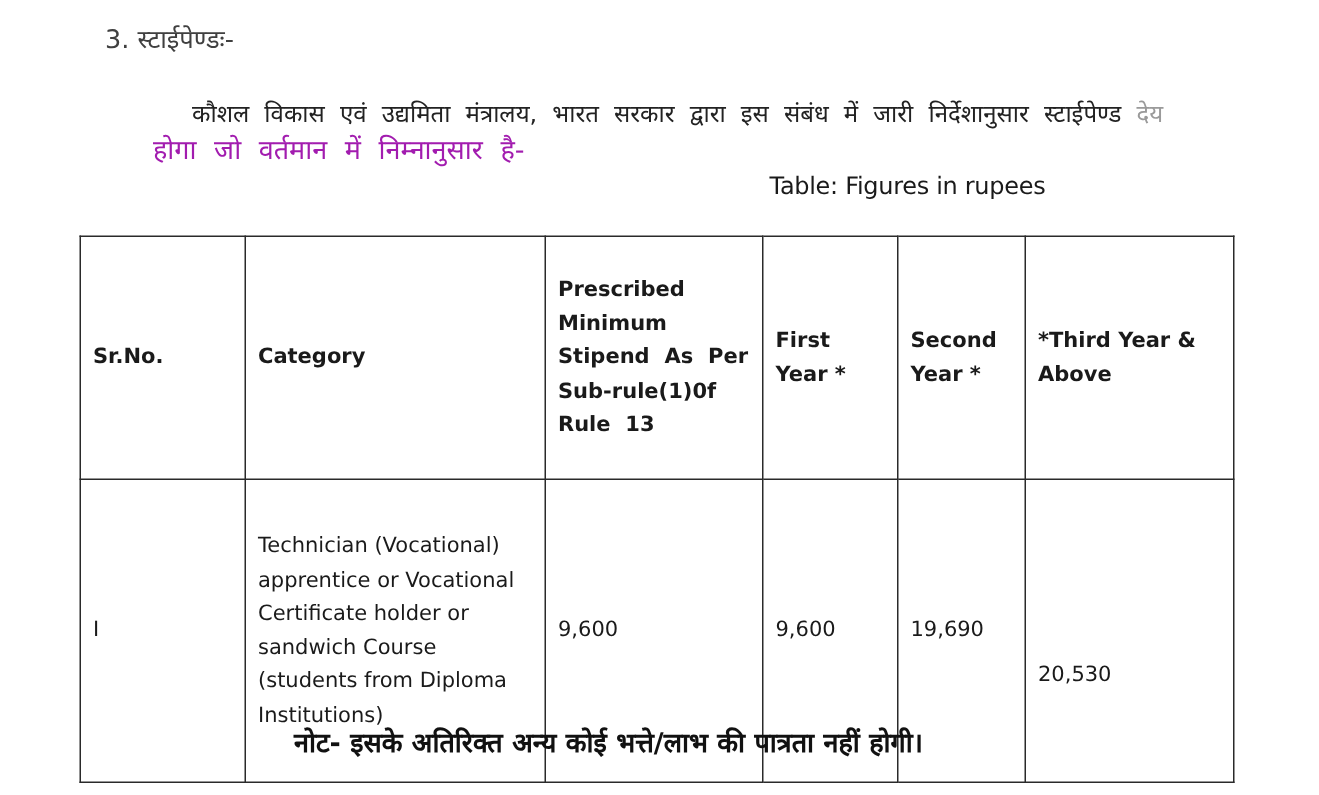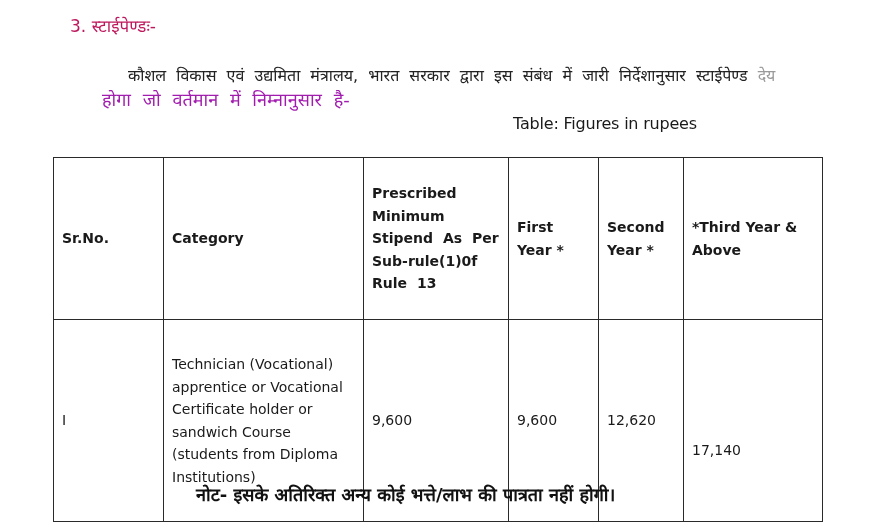--- a/index.html
+++ b/index.html
@@ -3,21 +3,21 @@
   <meta charset="utf-8">
   <style>
     html, body { margin: 0; padding: 0; }
     body {
       width: 879px; height: 530px; background: #ffffff; position: relative;
       overflow: hidden; color: #1a1a1a;
       font-family: "DejaVu Sans", "Liberation Sans", sans-serif;
     }
     .abs { position: absolute; }
     .heading {
-      left: 70px; top: 14px; font-size: 17px; color: #be185d;
+      left: 70px; top: 14px; font-size: 17px; color: #404040;
       font-family: "DejaVu Sans", sans-serif; white-space: nowrap;
     }
     .para1 {
       left: 128px; top: 64px; font-size: 16px; white-space: nowrap;
       word-spacing: 5px; color: #222;
     }
     .para1 .faded { color: #9a9a9a; }
     .para2 {
       left: 70px; top: 87px; font-size: 18px; white-space: nowrap;
       word-spacing: 6px; color: #a21caf; margin-left: 32px;
@@ -89,19 +89,19 @@
       <th>Second Year *</th>
       <th>*Third Year &amp; Above</th>
     </tr>
   </thead>
   <tbody>
     <tr>
       <td class="c-sr">I</td>
       <td class="c-cat">Technician (Vocational) apprentice or Vocational Certificate holder or sandwich Course (students from Diploma Institutions)</td>
       <td class="c-num">9,600</td>
       <td class="c-num">9,600</td>
-      <td class="c-num">12,620</td>
-      <td class="c-num third">17,140</td>
+      <td class="c-num">19,690</td>
+      <td class="c-num third">20,530</td>
     </tr>
   </tbody>
 </table>
 
 <div class="abs note">नोट- इसके अतिरिक्त अन्य कोई भत्ते/लाभ की पात्रता नहीं होगी।</div>
 
 </body></html>

